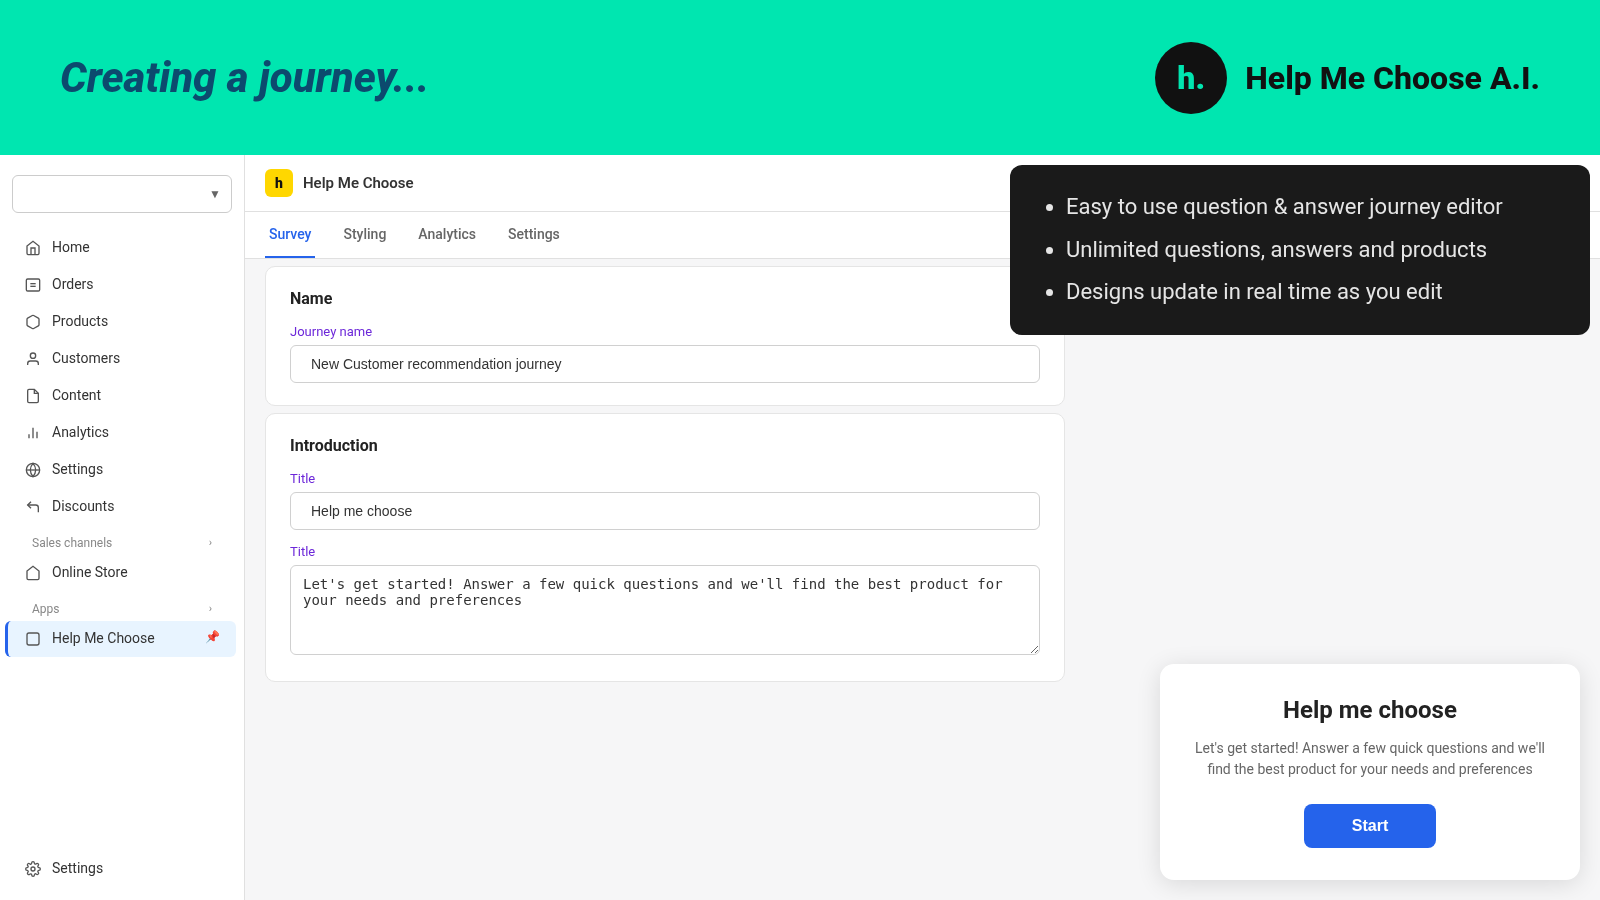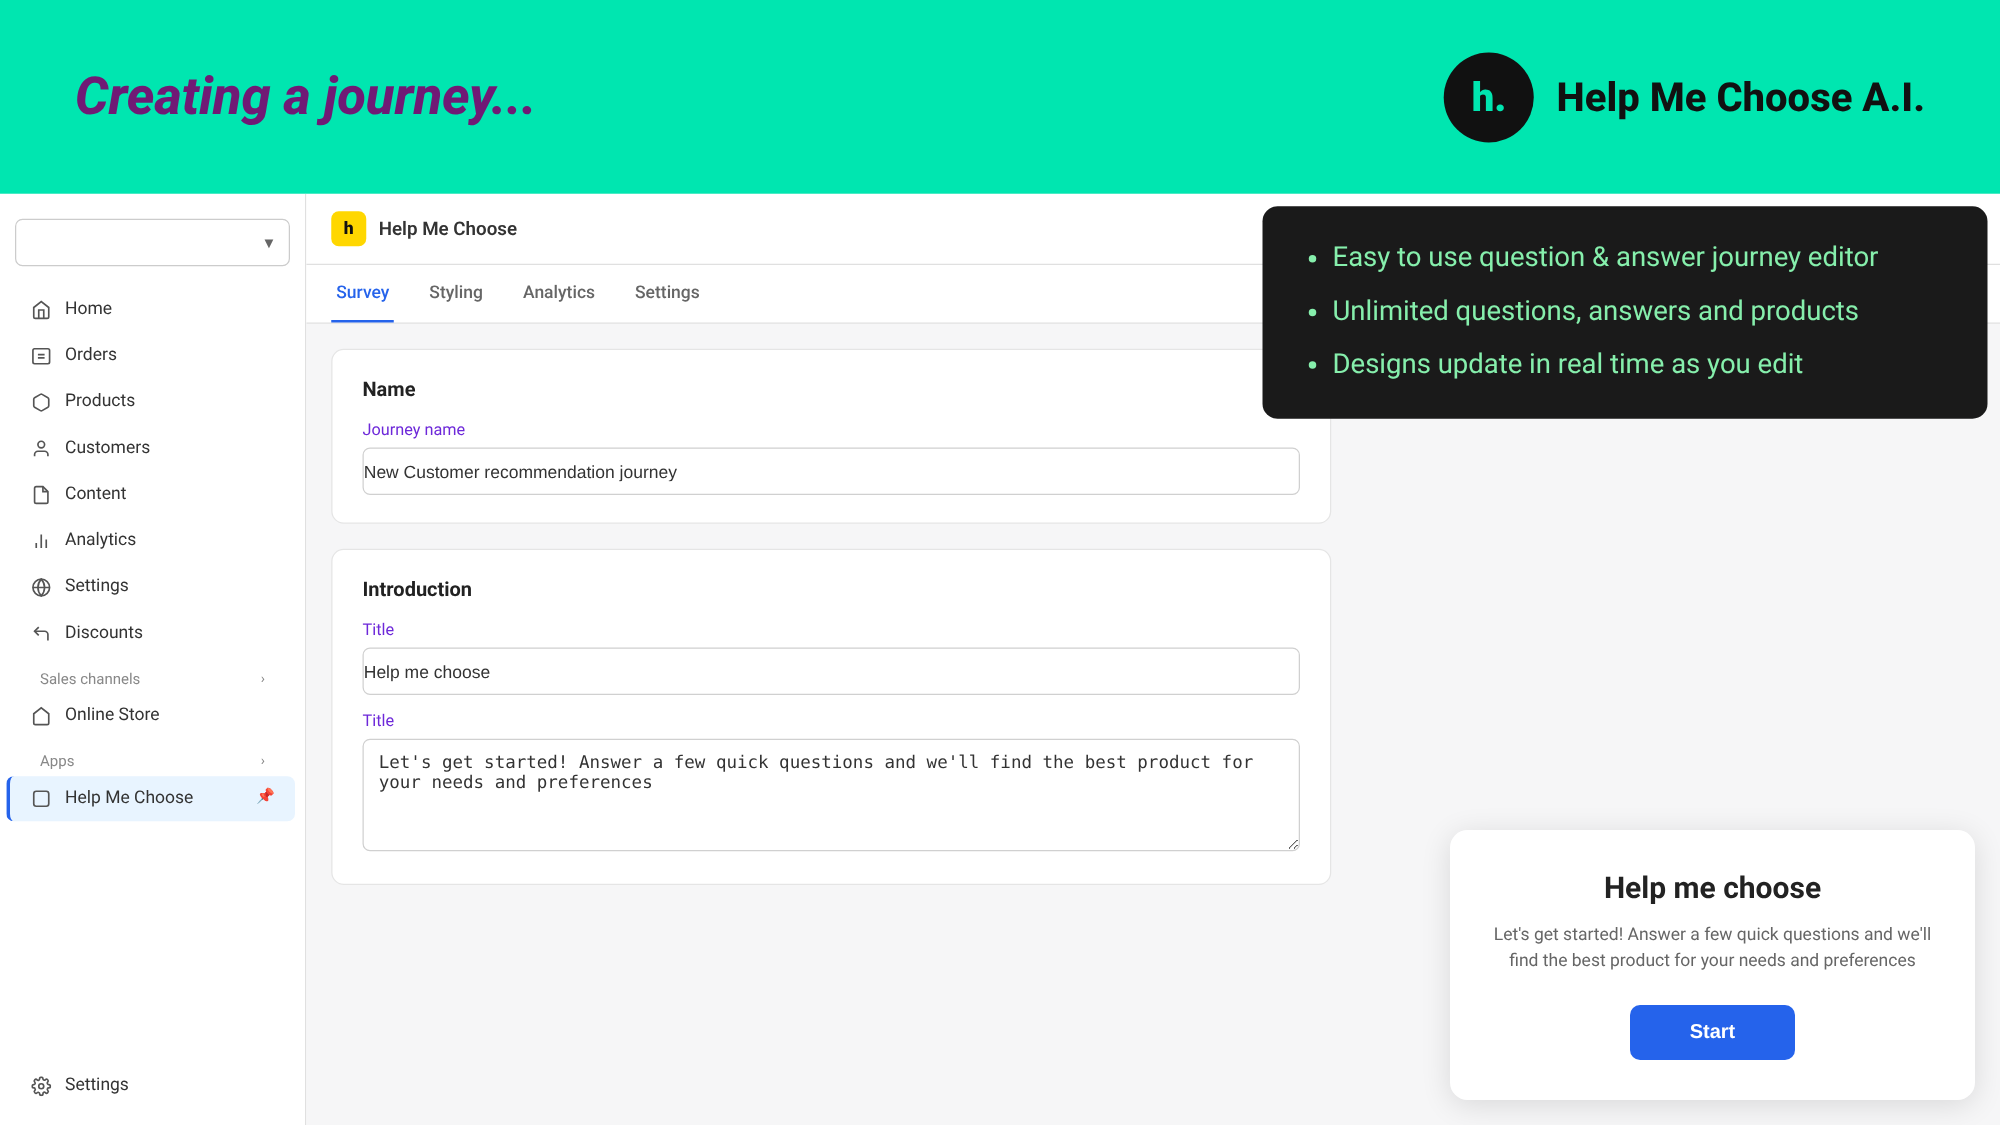--- a/index.html
+++ b/index.html
@@ -10,21 +10,21 @@
       background: #00e6b0;
       height: 155px;
       display: flex;
       align-items: center;
       justify-content: space-between;
       padding: 0 60px;
     }
     .banner-title {
       font-size: 42px;
       font-weight: 800;
-      color: #701a75;
+      color: #0c4a6e;
       font-style: italic;
     }
     .banner-logo {
       display: flex;
       align-items: center;
       gap: 18px;
     }
     .banner-logo-icon {
       width: 72px;
       height: 72px;
@@ -165,21 +165,21 @@
       font-size: 18px;
       cursor: pointer;
     }
 
     
     .callout-box {
       position: absolute;
       top: 10px;
       right: 10px;
       background: #1a1a1a;
-      color: #86efac;
+      color: #e5e5e5;
       border-radius: 12px;
       padding: 28px 36px;
       width: 580px;
       z-index: 10;
     }
     .callout-box ul {
       list-style: disc;
       padding-left: 20px;
     }
     .callout-box ul li {
@@ -212,40 +212,40 @@
 
     
     .form-content {
       padding: 0 20px 20px;
       max-width: 840px;
     }
     .form-section {
       background: #fff;
       border-radius: 10px;
       padding: 22px 24px;
-      margin-top: 20px;
+      margin-top: 7px;
       border: 1px solid #e5e5e5;
     }
     .form-section-title {
       font-size: 16px;
       font-weight: 700;
       color: #222;
       margin-bottom: 16px;
     }
     .form-label {
       font-size: 13px;
       color: #6d28d9;
       margin-bottom: 6px;
       display: block;
     }
     .form-input {
       width: 100%;
       border: 1px solid #d0d0d0;
       border-radius: 6px;
-      padding: 10px 0;
+      padding: 10px 20px;
       font-size: 14px;
       color: #333;
       background: #fff;
       outline: none;
     }
     .form-textarea {
       width: 100%;
       border: 1px solid #d0d0d0;
       border-radius: 6px;
       padding: 10px 12px;

